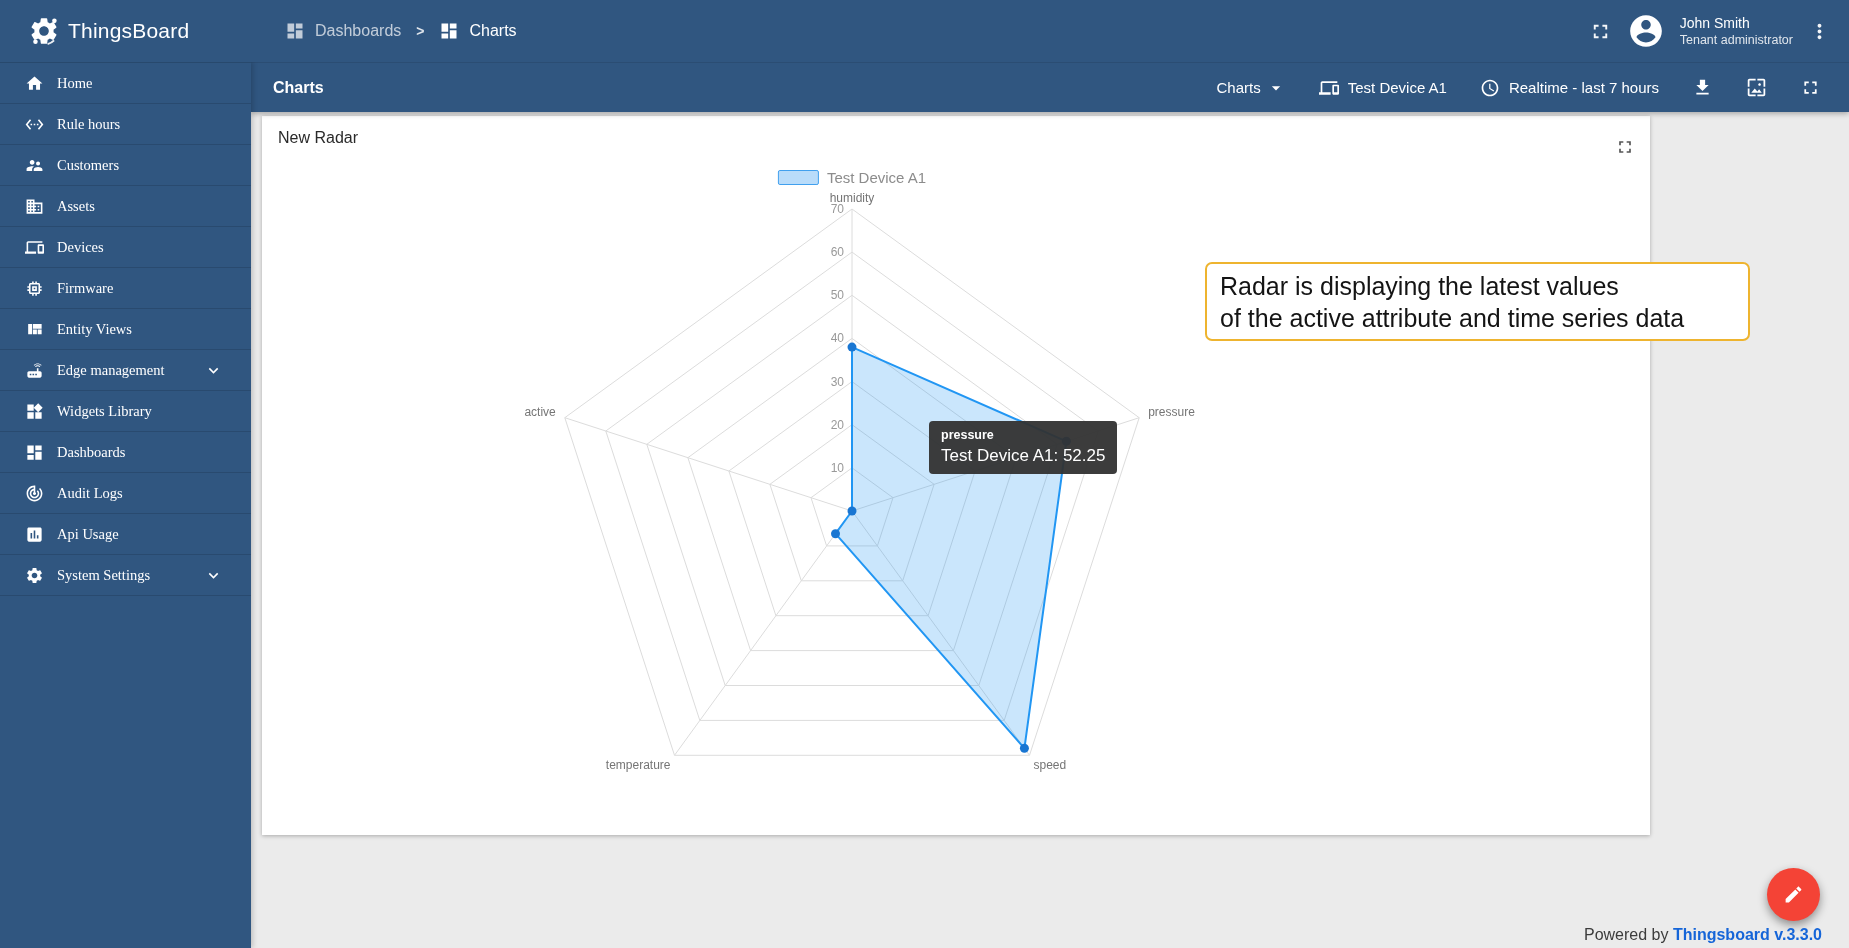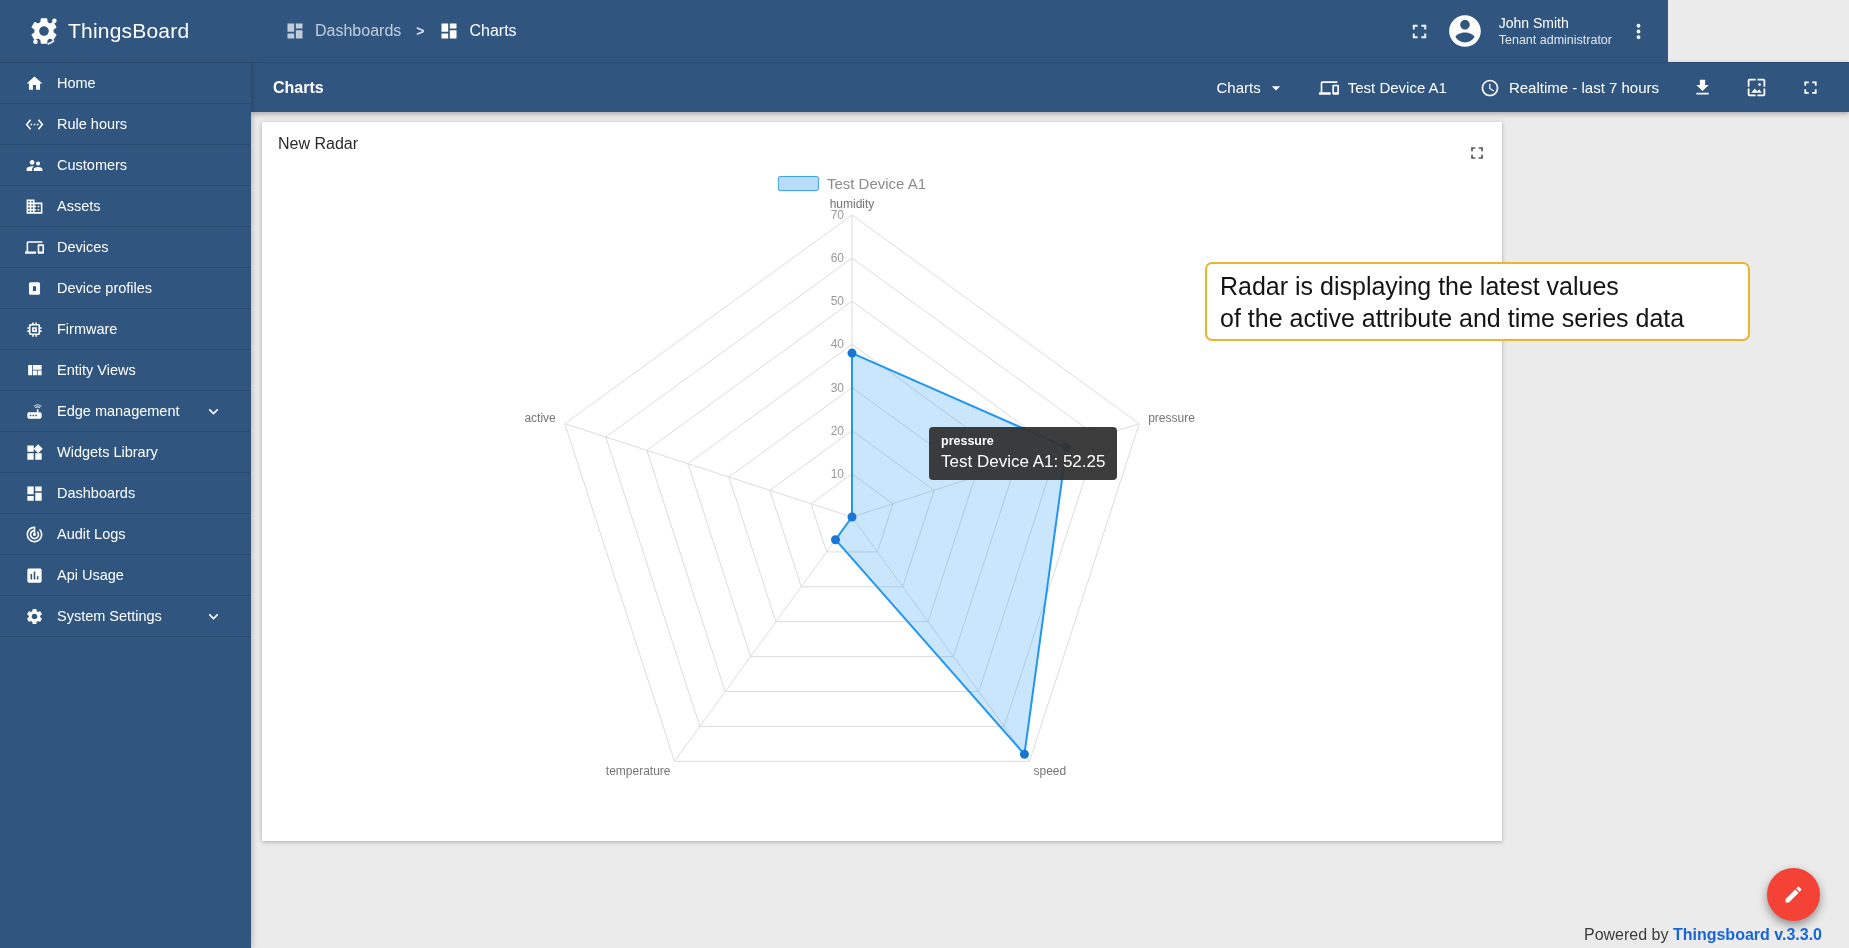--- a/index.html
+++ b/index.html
@@ -2,55 +2,55 @@
 <html><head>
 <meta charset="utf-8">
 <style>
   * { margin:0; padding:0; box-sizing:border-box; }
   html,body { width:1849px; height:948px; }
   body { position:relative; font-family:"Liberation Sans",sans-serif; background:#ebebeb; overflow:hidden; }
   .i { display:inline-flex; align-items:center; justify-content:center; flex:none; }
   .i svg { width:100%; height:100%; }
 
   
-  .app-header { position:absolute; left:0; top:0; width:1668px; height:62px; background:#305680; display:flex; align-items:center; z-index:10; }
+  .app-header { position:absolute; left:0; top:0; width:1849px; height:62px; background:#305680; display:flex; align-items:center; z-index:10; }
   .logo { width:251px; flex:none; display:flex; align-items:center; padding-left:28px; gap:8px; color:#fff; cursor:pointer; }
   .logo .i { width:32px; height:32px; }
   .logo-text { font-size:21px; letter-spacing:.2px; }
   .breadcrumb { display:flex; align-items:center; margin-left:34px; }
   .crumb { display:flex; align-items:center; gap:10px; font-size:16px; cursor:pointer; }
   .crumb .i { width:20px; height:20px; }
   .crumb.dim { color:rgba(255,255,255,.70); }
   .crumb.cur { color:#fff; }
   .crumb-sep { color:rgba(255,255,255,.85); font-size:14px; font-weight:700; margin:0 15px; }
   .hdr-right { margin-left:auto; display:flex; align-items:center; padding-right:18px; gap:15px; }
   .hdr-icon { width:23px; height:23px; color:rgba(255,255,255,.95); cursor:pointer; }
   .avatar { width:38px; height:38px; color:#fff; cursor:pointer; }
   .user-block { line-height:1.3; cursor:pointer; }
   .user-name { font-size:14px; color:#fff; }
   .user-role { font-size:12.5px; color:rgba(255,255,255,.85); }
 
   
   .sidebar { position:absolute; left:0; top:62px; width:251px; height:886px; background:#305680; z-index:9; border-top:1px solid rgba(0,0,0,.15); box-shadow:2px 0 5px rgba(0,0,0,.18); }
   .nav-item { height:41px; display:flex; align-items:center; padding:0 15px 0 25px; border-bottom:1px solid rgba(0,0,0,.13); color:#fff; cursor:pointer; }
   .nav-item .i { width:19px; height:19px; margin-right:13px; }
-  .nav-label { font-size:14.5px; font-weight:500; flex:1; white-space:nowrap; }
+  .nav-label { font-size:14.5px; font-weight:500; flex:1; white-space:nowrap;font-family:Liberation Serif, serif; }
   .nav-chev { width:19px; height:19px; color:#fff; }
 
   
   .toolbar { position:absolute; left:251px; top:62px; width:1598px; height:50px; background:#305680; display:flex; align-items:center; padding:0 28px 0 22px; z-index:8; border-top:1px solid rgba(0,0,0,.10); box-shadow:0 2px 5px rgba(0,0,0,.28); }
   .tb-title { color:#fff; font-weight:700; font-size:16px; }
   .tb-right { margin-left:auto; display:flex; align-items:center; gap:33px; color:#fff; }
   .tb-item { display:flex; align-items:center; gap:9px; font-size:15px; cursor:pointer; white-space:nowrap; }
   .tb-item .i { width:20px; height:20px; }
   .tb-item .drop { width:20px; height:20px; margin-left:-4px; }
   .tb-iconbtn { width:21px; height:21px; color:#fff; cursor:pointer; }
 
   
-  .card { position:absolute; left:262px; top:122px; width:1240px; height:719px; background:#fff; box-shadow:0 1px 4px rgba(0,0,0,.28); }
+  .card { position:absolute; left:262px; top:116px; width:1388px; height:719px; background:#fff; box-shadow:0 1px 4px rgba(0,0,0,.28); }
   .card-title { position:absolute; left:16px; top:13px; font-size:16px; color:#2a2a2a; z-index:3; }
   .card-expand { position:absolute; right:15px; top:21px; width:20px; height:20px; color:#555; cursor:pointer; z-index:3; }
   #radar { position:absolute; left:0; top:0; width:1180px; height:719px; }
   .legend { position:absolute; left:590px; top:53px; transform:translateX(-50%); display:flex; align-items:center; gap:8px; cursor:pointer; z-index:2; }
   .legend-swatch { width:41px; height:15px; background:#b9dcfa; border:1.5px solid #41a0ee; border-radius:2px; }
   .legend-label { font-size:15px; color:#8c8c8c; }
   .tooltip { position:absolute; left:667px; top:305px; background:rgba(50,50,50,.95); border-radius:4px; padding:7px 12px 8px 12px; color:#fff; z-index:6; pointer-events:none; white-space:nowrap; }
   .tooltip-title { font-size:12.5px; font-weight:700; margin-bottom:4px; }
   .tooltip-body { font-size:17px; }
 
@@ -154,28 +154,20 @@
       </span>
       <span class="nav-label">Assets</span>
     </div>
     <div class="nav-item">
       <span class="i">
         <svg viewBox="0 0 24 24" fill="currentColor">
           <path d="M4 6h18V4H4c-1.1 0-2 .9-2 2v11H0v3h14v-3H4V6zm19 2h-6c-.55 0-1 .45-1 1v10c0 .55.45 1 1 1h6c.55 0 1-.45 1-1V9c0-.55-.45-1-1-1zm-1 9h-4v-7h4v7z"></path>
         </svg>
       </span>
       <span class="nav-label">Devices</span>
-    </div>
-    <div class="nav-item">
-      <span class="i">
-        <svg viewBox="0 0 24 24" fill="currentColor">
-          <path d="M17 4H7C5.9 4 5 4.9 5 6v12c0 1.1.9 2 2 2h10c1.1 0 2-.9 2-2V6c0-1.1-.9-2-2-2zm-3 11h-4V9h4v6z"></path>
-        </svg>
-      </span>
-      <span class="nav-label">Device profiles</span>
     </div>
     <div class="nav-item">
       <span class="i">
         <svg viewBox="0 0 24 24" fill="currentColor">
           <path d="M15 9H9v6h6V9zm-2 4h-2v-2h2v2zm8-2V9h-2V7c0-1.1-.9-2-2-2h-2V3h-2v2h-2V3H9v2H7c-1.1 0-2 .9-2 2v2H3v2h2v2H3v2h2v2c0 1.1.9 2 2 2h2v2h2v-2h2v2h2v-2h2c1.1 0 2-.9 2-2v-2h2v-2h-2v-2h2zm-4 6H7V7h10v10z"></path>
         </svg>
       </span>
       <span class="nav-label">Firmware</span>
     </div>
     <div class="nav-item">

